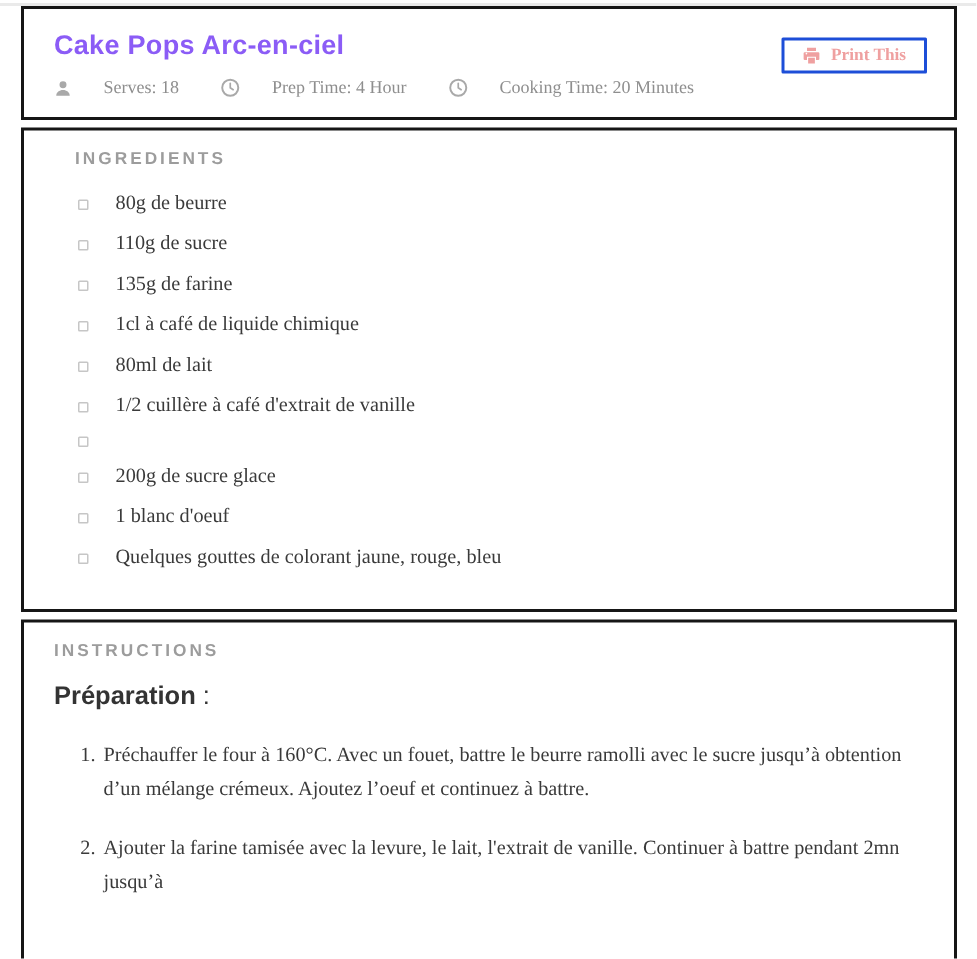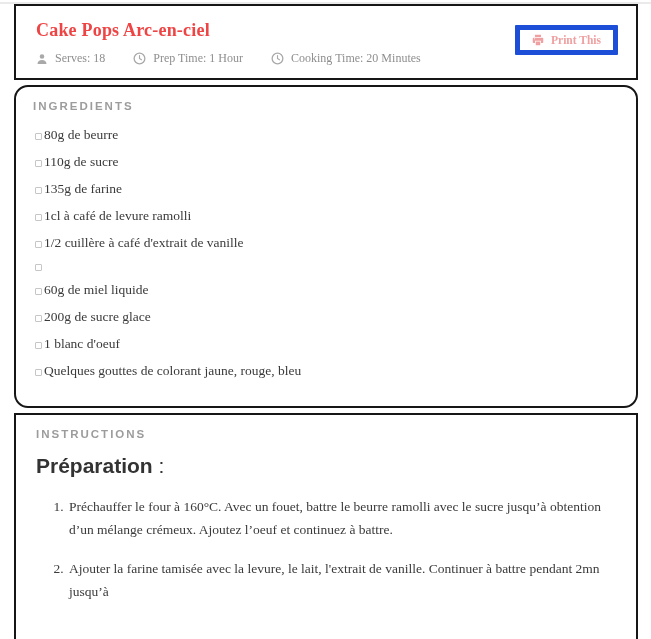--- a/index.html
+++ b/index.html
@@ -13,60 +13,60 @@
 
   .card-box {
     border: 2px solid #161616;
     background: #fff;
     margin: 0 13px 5px 14px;
   }
 
   
   .header-box { padding: 12px 18px 12px 20px; display: flex; justify-content: space-between; align-items: flex-start; }
   .recipe-title {
-    font-family: Liberation Serif, serif;
-    font-weight: 700; font-size: 18px; color: #ef4444;
+    font-family: Liberation Sans, sans-serif;
+    font-weight: 700; font-size: 18px; color: #8b5cf6;
     margin: 2px 0 10px; letter-spacing: .2px;
   }
   .meta-row { display: flex; gap: 28px; align-items: center; color: #8e8e8e; font-size: 12px; }
-  .meta-item { display: flex; align-items: center; gap: 7px; }
+  .meta-item { display: flex; align-items: center; gap: 21px; }
   .meta-item svg { display: block; }
 
   .print-btn {
-    border: 5px solid #1d4ed8; background: #fff; color: #efa0a0;
+    border: 2px solid #1d4ed8; background: #fff; color: #efa0a0;
     font-family: "Liberation Serif", serif; font-weight: 700; font-size: 11.5px;
     padding: 4px 12px; display: flex; align-items: center; gap: 7px;
     margin-top: 7px; cursor: pointer; border-radius: 1px;
   }
   .print-btn svg { display: block; }
 
   
   .section-heading {
     font-family: "Liberation Sans", sans-serif;
     font-size: 11.5px; font-weight: 700; letter-spacing: 2px;
     color: #9c9c9c; margin: 0;
   }
 
   
-  .ingredients-box { padding: 13px 20px 27px 17px; border-radius: 14px; }
+  .ingredients-box { padding: 13px 20px 27px 34px; }
   .ing-list { list-style: none; margin: 15px 0 0; padding: 0; }
-  .ing-item { display: flex; align-items: center; gap: 2px; font-size: 13.5px; line-height: 16px; color: #3a3a3a; }
+  .ing-item { display: flex; align-items: center; gap: 18px; font-size: 13.5px; line-height: 16px; color: #3a3a3a; }
   .ing-item + .ing-item { margin-top: 11px; }
   .ing-checkbox {
     width: 7px; height: 7px; flex: 0 0 7px;
     border: 1px solid #c6c6c6; border-radius: 1px;
     margin-left: 2px; margin-top: 2px; cursor: pointer; background: #fff;
     padding: 0; display: inline-block;
   }
 
   
   .instructions-box { padding: 13px 20px 60px 20px; margin-bottom: 0; }
   .prep-heading {
     font-family: "Liberation Sans", sans-serif;
-    font-size: 21px; color: #333; margin: 14px 0 0; font-weight: 400;
+    font-size: 17px; color: #333; margin: 14px 0 0; font-weight: 400;
   }
   .prep-heading .bold { font-weight: 700; }
   .steps {
     margin: 17px 0 0; padding-left: 31px;
     font-size: 13.5px; color: #3a3a3a; line-height: 23px;
   }
   .steps li { margin-bottom: 16px; padding-left: 2px; }
 </style>
 </head>
 <body>
@@ -87,21 +87,21 @@
           <span>Serves: 18</span>
         </span>
 
         <span class="meta-item">
           <span>
             <svg width="13" height="13" viewBox="0 0 16 16">
               <circle cx="8" cy="8" r="6.6" fill="none" stroke="#a9a9a9" stroke-width="1.6"></circle>
               <path d="M8 4.4V8l2.4 1.6" fill="none" stroke="#a9a9a9" stroke-width="1.4" stroke-linecap="round"></path>
             </svg>
           </span>
-          <span>Prep Time: 1 Hour</span>
+          <span>Prep Time: 4 Hour</span>
         </span>
 
         <span class="meta-item">
           <span>
             <svg width="13" height="13" viewBox="0 0 16 16">
               <circle cx="8" cy="8" r="6.6" fill="none" stroke="#a9a9a9" stroke-width="1.6"></circle>
               <path d="M8 4.4V8l2.4 1.6" fill="none" stroke="#a9a9a9" stroke-width="1.4" stroke-linecap="round"></path>
             </svg>
           </span>
           <span>Cooking Time: 20 Minutes</span>
@@ -135,38 +135,38 @@
       </li>
 
 
       <li class="ing-item">
         <button class="ing-checkbox"></button>
         <span>135g de farine</span>
       </li>
 
       <li class="ing-item">
         <button class="ing-checkbox"></button>
-        <span>1cl à café de levure ramolli</span>
+        <span>1cl à café de liquide chimique</span>
       </li>
 
+      <li class="ing-item">
+        <button class="ing-checkbox"></button>
+        <span>80ml de lait</span>
+      </li>
 
       <li class="ing-item">
         <button class="ing-checkbox"></button>
         <span>1/2 cuillère à café d'extrait de vanille</span>
       </li>
 
       <li class="ing-item">
         <button class="ing-checkbox"></button>
       </li>
 
 
-      <li class="ing-item">
-        <button class="ing-checkbox"></button>
-        <span>60g de miel liquide</span>
-      </li>
 
       <li class="ing-item">
         <button class="ing-checkbox"></button>
         <span>200g de sucre glace</span>
       </li>
 
       <li class="ing-item">
         <button class="ing-checkbox"></button>
         <span>1 blanc d'oeuf</span>
       </li>

